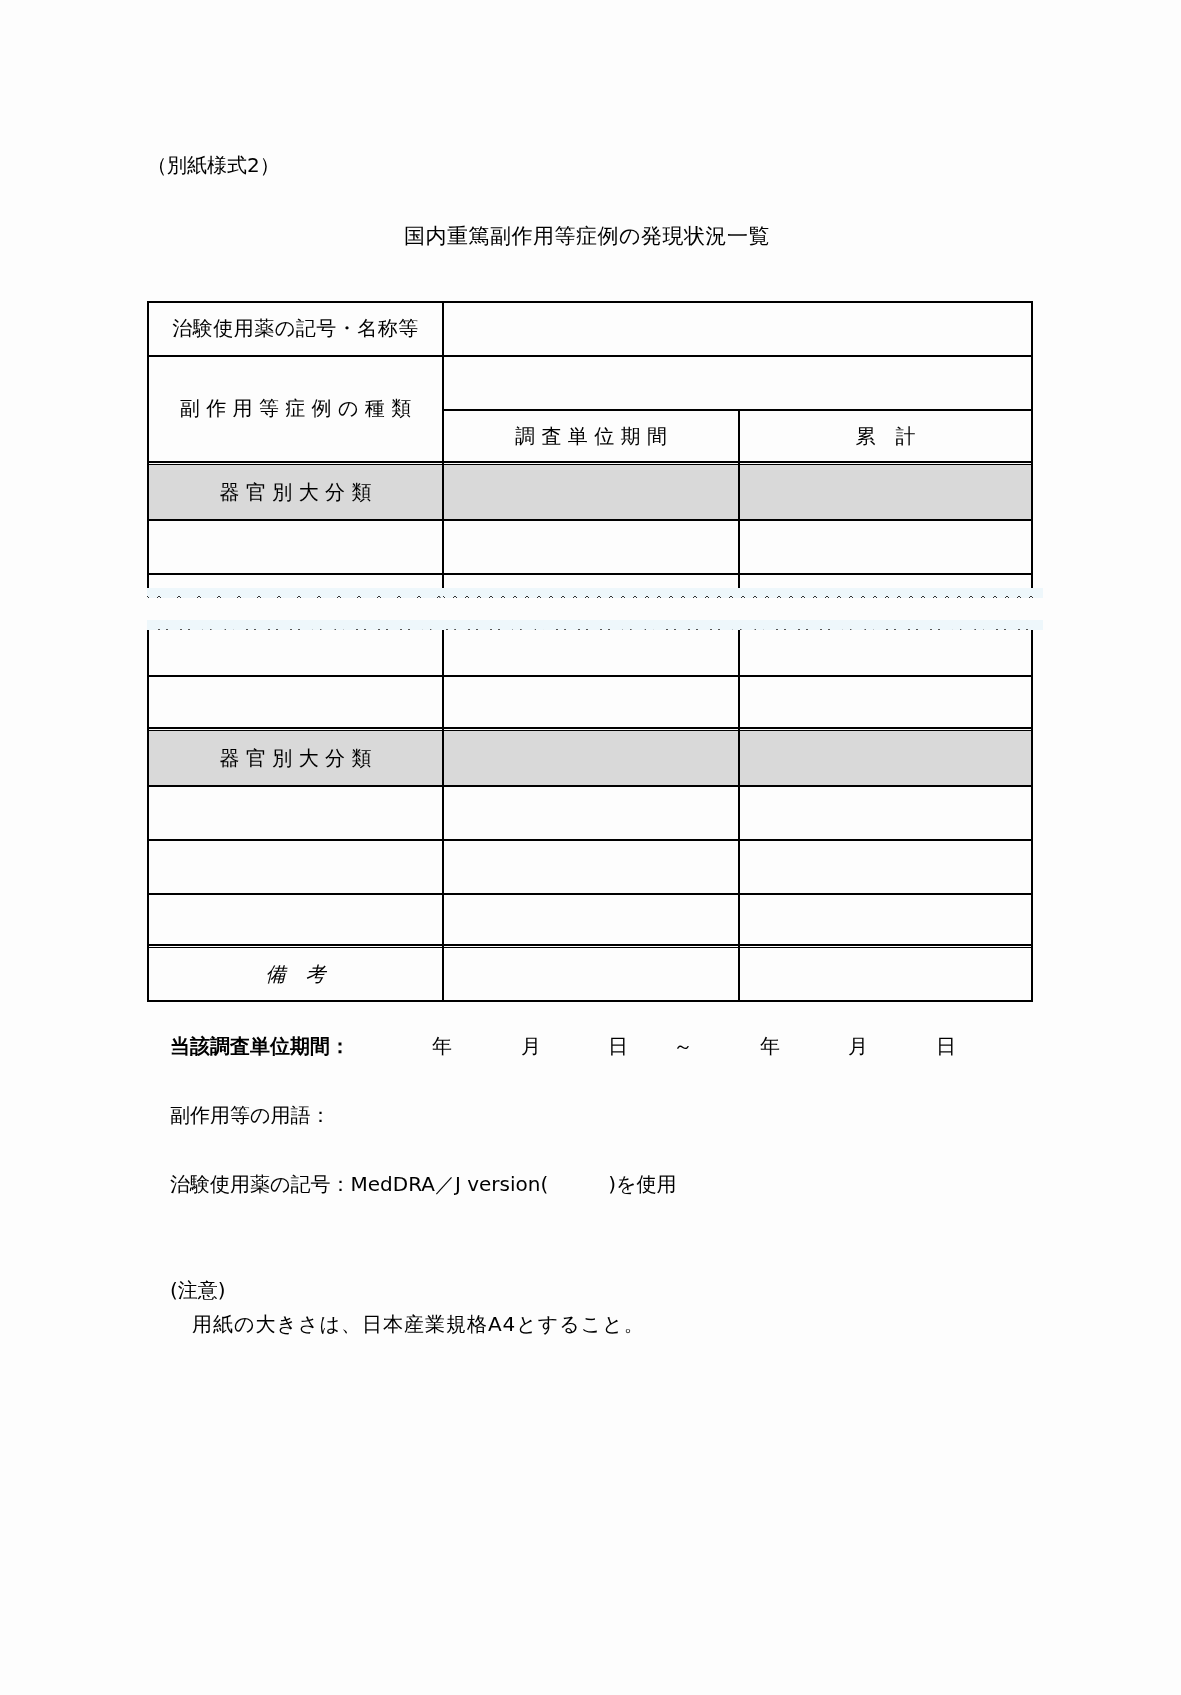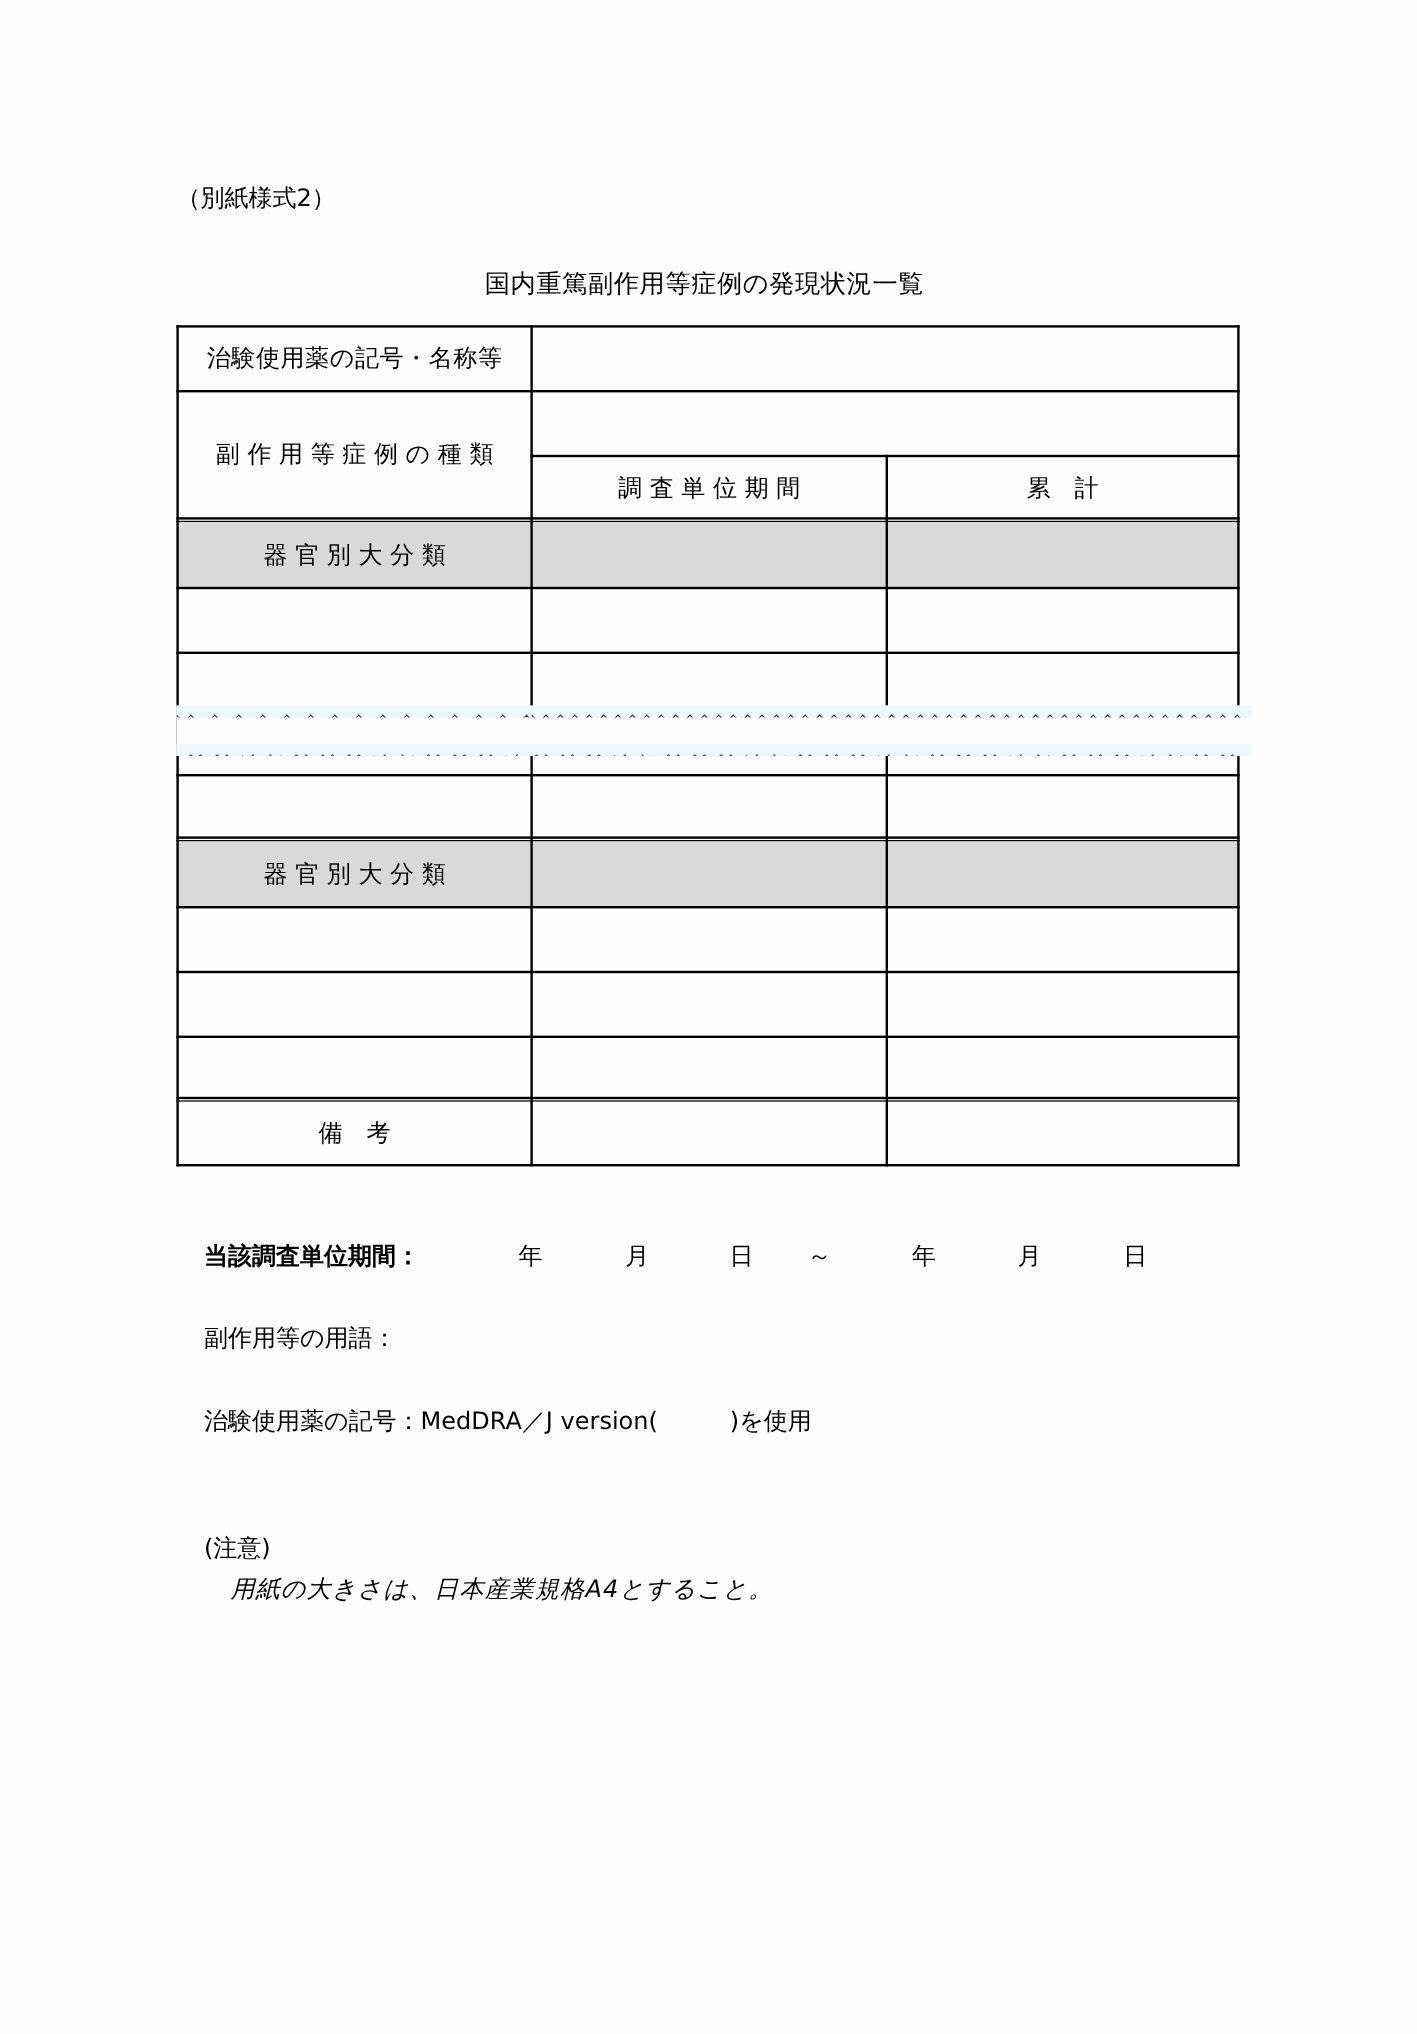--- a/index.html
+++ b/index.html
@@ -9,21 +9,21 @@
       position: relative;
       font-family: "DejaVu Sans", sans-serif;
       color: #000;
       overflow: hidden;
     }
     .abs { position: absolute; white-space: nowrap; }
     .form-no { left: 147px; top: 152px; font-size: 20px; letter-spacing: 0px; }
     .title { left: 404px; top: 222px; font-size: 21px; letter-spacing: 0.5px; }
 
     
-    .tbl { position: absolute; left: 147px; top: 271px; width: 886px; height: 583px; }
+    .tbl { position: absolute; left: 147px; top: 301px; width: 886px; height: 583px; }
     .hl { position: absolute; height: 2px; background: #000; }
     .vl { position: absolute; width: 2px; background: #000; }
     .cell-text { position: absolute; font-size: 20px; text-align: center; white-space: nowrap; }
     .gray { position: absolute; background: #d9d9d9; }
 
     .break {
       position: absolute; left: 147px; width: 896px;
       background: #fdfdfd;
     }
     .wave-strip { position: absolute; height: 10px; background: #eef7fb; overflow: hidden; }
@@ -66,21 +66,21 @@
   <div class="hl" style="left:0; top:699px; width:886px;"></div>
 
   <div class="cell-text" style="left:2px; width:293px; top:14px; letter-spacing:0.5px;">治験使用薬の記号・名称等</div>
   <div class="cell-text" style="left:297px; width:587px; top:14px; height:26px;"></div>
   <div class="cell-text" style="left:2px; width:293px; top:94px;">副 作 用 等 症 例 の 種 類</div>
   <div class="cell-text" style="left:297px; width:294px; top:122px;">調 査 単 位 期 間</div>
   <div class="cell-text" style="left:593px; width:291px; top:122px;">累　計</div>
 
   <div class="cell-text" style="left:2px; width:293px; top:178px;">器 官 別 大 分 類</div>
   <div class="cell-text" style="left:2px; width:293px; top:444px;">器 官 別 大 分 類</div>
-  <div class="cell-text" style="left:2px; width:293px; top:660px;">備　考</div>
+  <div class="cell-text" style="left:2px; width:293px; top:660px;font-style:italic;">備　考</div>
 </div>
 
 <div class="break" style="top:588px; height:42px;">
   <div class="wave-strip" style="left:0; top:0; width:896px;">
     <svg width="896" height="10">
       <polyline fill="none" stroke="#333" stroke-width="1" points="0,3 4,7 8,7 12,3 16,7 28,7 32,3 36,7 48,7 52,3 56,7 68,7 72,3 76,7 88,7 92,3 96,7 108,7 112,3 116,7 128,7 132,3 136,7 148,7 152,3 156,7 168,7 172,3 176,7 188,7 192,3 196,7 208,7 212,3 216,7 228,7 232,3 236,7 248,7 252,3 256,7 268,7 272,3 276,7 288,7 292,3 296,9"></polyline>
       <polyline fill="none" stroke="#333" stroke-width="1" points="296,3 302,9 308,3 314,9 320,3 326,9 332,3 338,9 344,3 350,9 356,3 362,9 368,3 374,9 380,3 386,9 392,3 398,9 404,3 410,9 416,3 422,9 428,3 434,9 440,3 446,9 452,3 458,9 464,3 470,9 476,3 482,9 488,3 494,9 500,3 506,9 512,3 518,9 524,3 530,9 536,3 542,9 548,3 554,9 560,3 566,9 572,3 578,9 584,3 590,9 596,3 602,9 608,3 614,9 620,3 626,9 632,3 638,9 644,3 650,9 656,3 662,9 668,3 674,9 680,3 686,9 692,3 698,9 704,3 710,9 716,3 722,9 728,3 734,9 740,3 746,9 752,3 758,9 764,3 770,9 776,3 782,9 788,3 794,9 800,3 806,9 812,3 818,9 824,3 830,9 836,3 842,9 848,3 854,9 860,3 866,9 872,3 878,9 884,3 890,9"></polyline>
     </svg>
   </div>
   <div class="wave-strip" style="left:0; top:32px; width:896px;">
@@ -120,13 +120,13 @@
 <div class="abs footer-line" style="left:608px; top:1033px;">日</div>
 <div class="abs footer-line" style="left:673px; top:1033px;">～</div>
 <div class="abs footer-line" style="left:760px; top:1033px;">年</div>
 <div class="abs footer-line" style="left:848px; top:1033px;">月</div>
 <div class="abs footer-line" style="left:936px; top:1033px;">日</div>
 
 <div class="abs footer-line" style="left:170px; top:1102px;">副作用等の用語：</div>
 <div class="abs footer-line" style="left:170px; top:1171px;">治験使用薬の記号：MedDRA／J version(　　　)を使用</div>
 
 <div class="abs footer-line" style="left:170px; top:1277px;">(注意)</div>
-<div class="abs footer-line" style="left:192px; top:1311px; letter-spacing:1px;font-style:italic;">用紙の大きさは、日本産業規格A4とすること。</div>
+<div class="abs footer-line" style="left:192px; top:1311px; letter-spacing:1px;">用紙の大きさは、日本産業規格A4とすること。</div>
 
 </body></html>

